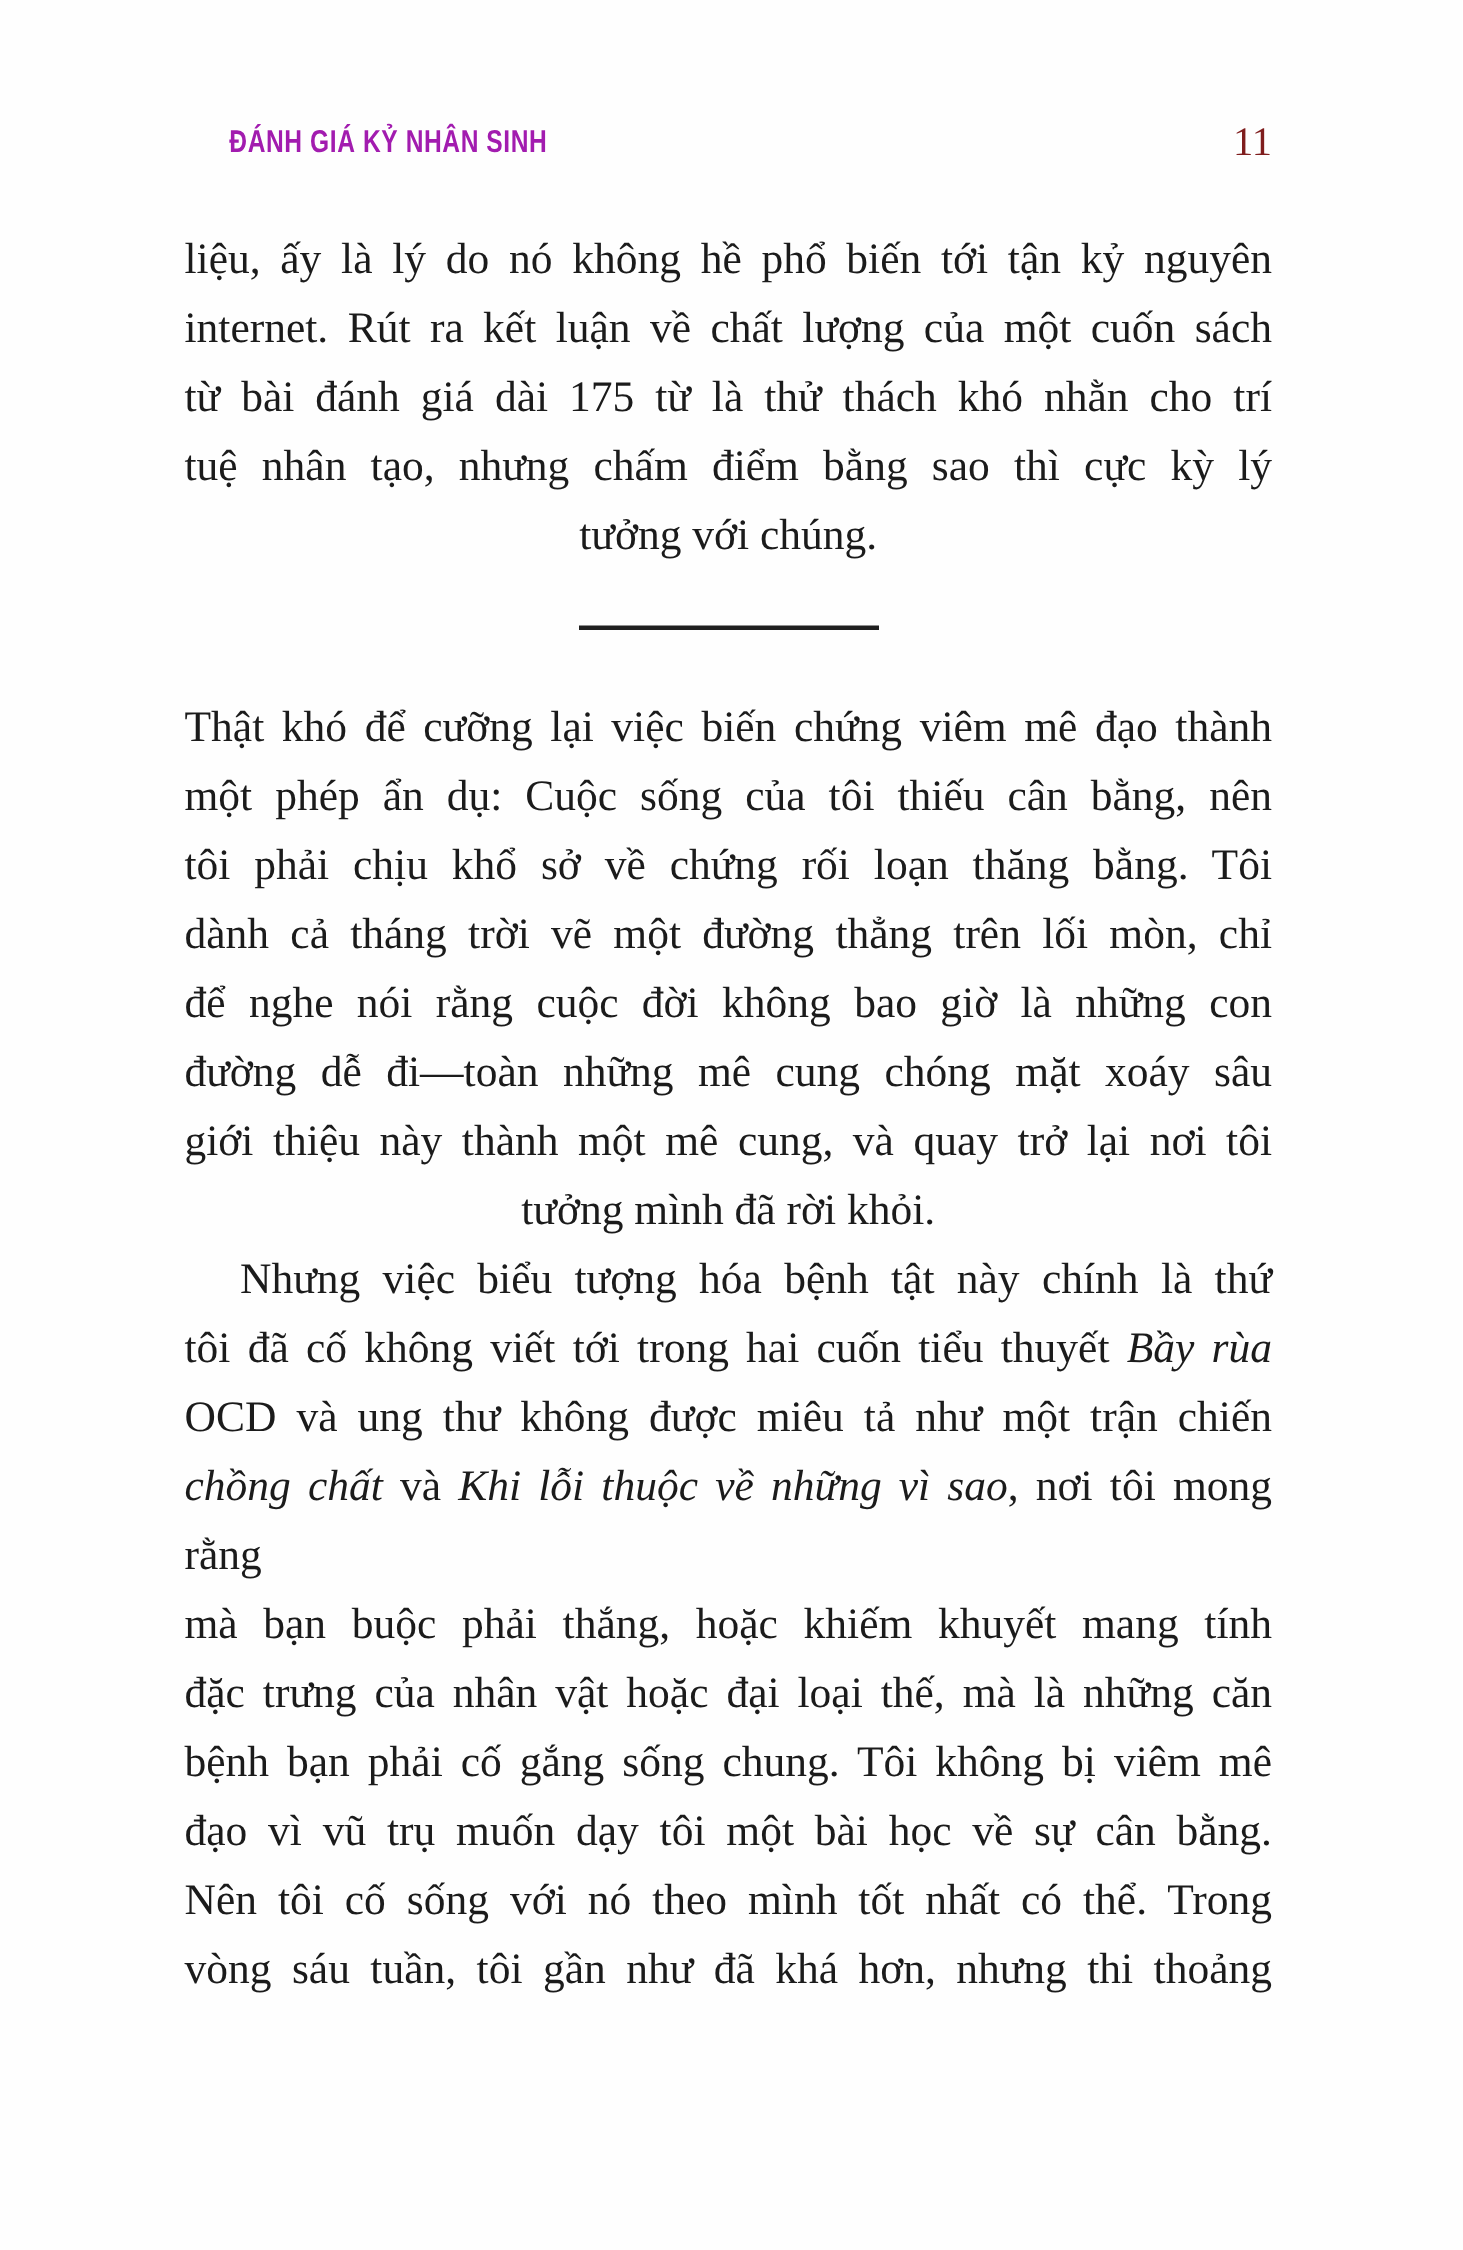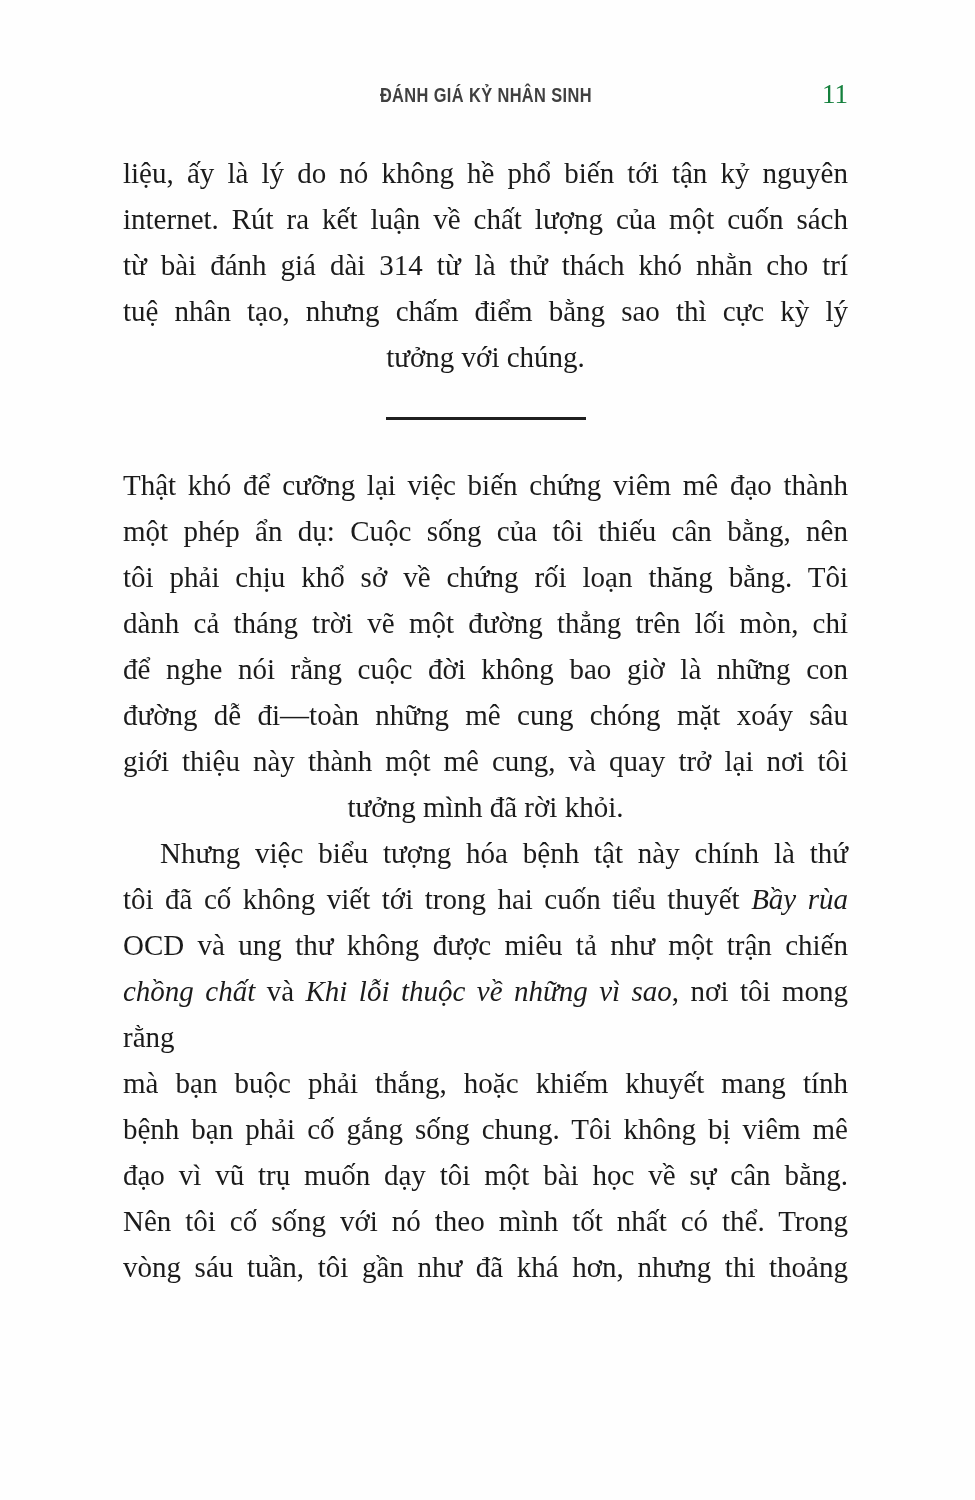--- a/index.html
+++ b/index.html
@@ -22,42 +22,41 @@
     top: 84px;
     left: 123px;
     width: 725px;
     height: 26px;
   }
   .rh-title {
     position: absolute;
     left: 0;
     right: 0;
     top: 0;
-    text-align: center;
     font-family: "Liberation Sans", sans-serif;
     font-weight: 700;
     font-size: 21px;
     line-height: 22px;
-    color: #404040;
+    color: #a21caf;
     letter-spacing: 0.5px;
     white-space: nowrap;
   }
   .rh-title .squeeze {
     display: inline-block;
     transform: scaleX(0.78);
     transform-origin: center;
   }
   .page-num {
     position: absolute;
     right: 0;
     top: -3px;
     font-family: "Liberation Serif", serif;
     font-size: 27px;
     line-height: 27px;
-    color: #15803d;
+    color: #7f1d1d;
   }
   .body-text {
     position: absolute;
     top: 150px;
     left: 123px;
     width: 725px;
     font-size: 29px;
     line-height: 46px;
   }
   .para { margin: 0; }
@@ -90,21 +89,21 @@
     <div class="rh-title">
       <span class="squeeze">ĐÁNH GIÁ KỶ NHÂN SINH</span>
     </div>
     <div class="page-num">11</div>
   </div>
 
   <div class="body-text">
       <div class="para">
         <div class="line j"><span>liệu, ấy là lý do nó không hề phổ biến tới tận kỷ nguyên</span></div>
         <div class="line j"><span>internet. Rút ra kết luận về chất lượng của một cuốn sách</span></div>
-        <div class="line j"><span>từ bài đánh giá dài 314 từ là thử thách khó nhằn cho trí</span></div>
+        <div class="line j"><span>từ bài đánh giá dài 175 từ là thử thách khó nhằn cho trí</span></div>
         <div class="line j"><span>tuệ nhân tạo, nhưng chấm điểm bằng sao thì cực kỳ lý</span></div>
         <div class="line"><span>tưởng với chúng.</span></div>
       </div>
       <div class="divider-block">
         <div class="divider-rule"></div>
       </div>
       <div class="para">
         <div class="line j"><span>Thật khó để cưỡng lại việc biến chứng viêm mê đạo thành</span></div>
         <div class="line j"><span>một phép ẩn dụ: Cuộc sống của tôi thiếu cân bằng, nên</span></div>
         <div class="line j"><span>tôi phải chịu khổ sở về chứng rối loạn thăng bằng. Tôi</span></div>
@@ -113,20 +112,21 @@
         <div class="line j"><span>đường dễ đi—toàn những mê cung chóng mặt xoáy sâu</span></div>
         <div class="line j"><span>giới thiệu này thành một mê cung, và quay trở lại nơi tôi</span></div>
         <div class="line"><span>tưởng mình đã rời khỏi.</span></div>
       </div>
       <div class="para">
         <div class="line j indent"><span>Nhưng việc biểu tượng hóa bệnh tật này chính là thứ</span></div>
         <div class="line j"><span>tôi đã cố không viết tới trong hai cuốn tiểu thuyết </span><span class="it">Bầy rùa</span></div>
         <div class="line j"><span>OCD và ung thư không được miêu tả như một trận chiến</span></div>
         <div class="line j"><span class="it">chồng chất</span><span> và </span><span class="it">Khi lỗi thuộc về những vì sao</span><span>, nơi tôi mong rằng</span></div>
         <div class="line j"><span>mà bạn buộc phải thắng, hoặc khiếm khuyết mang tính</span></div>
+        <div class="line j"><span>đặc trưng của nhân vật hoặc đại loại thế, mà là những căn</span></div>
         <div class="line j"><span>bệnh bạn phải cố gắng sống chung. Tôi không bị viêm mê</span></div>
         <div class="line j"><span>đạo vì vũ trụ muốn dạy tôi một bài học về sự cân bằng.</span></div>
         <div class="line j"><span>Nên tôi cố sống với nó theo mình tốt nhất có thể. Trong</span></div>
         <div class="line j"><span>vòng sáu tuần, tôi gần như đã khá hơn, nhưng thi thoảng</span></div>
       </div>
     </div>
 
 </div>
 
 </body></html>

